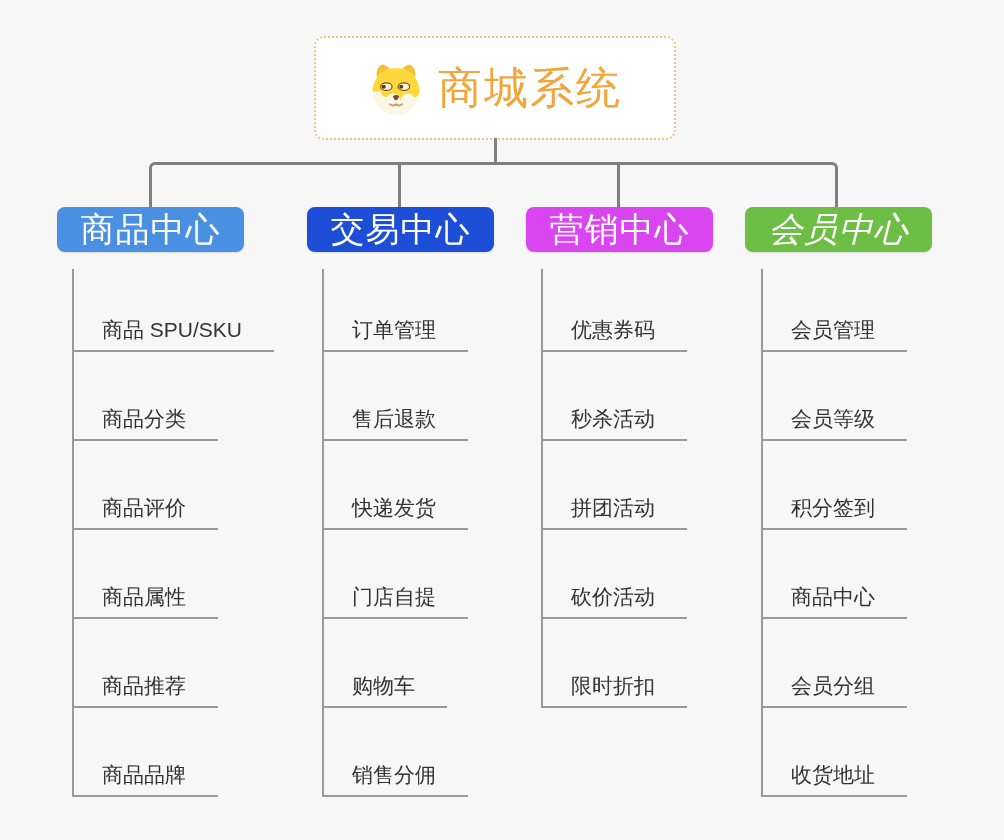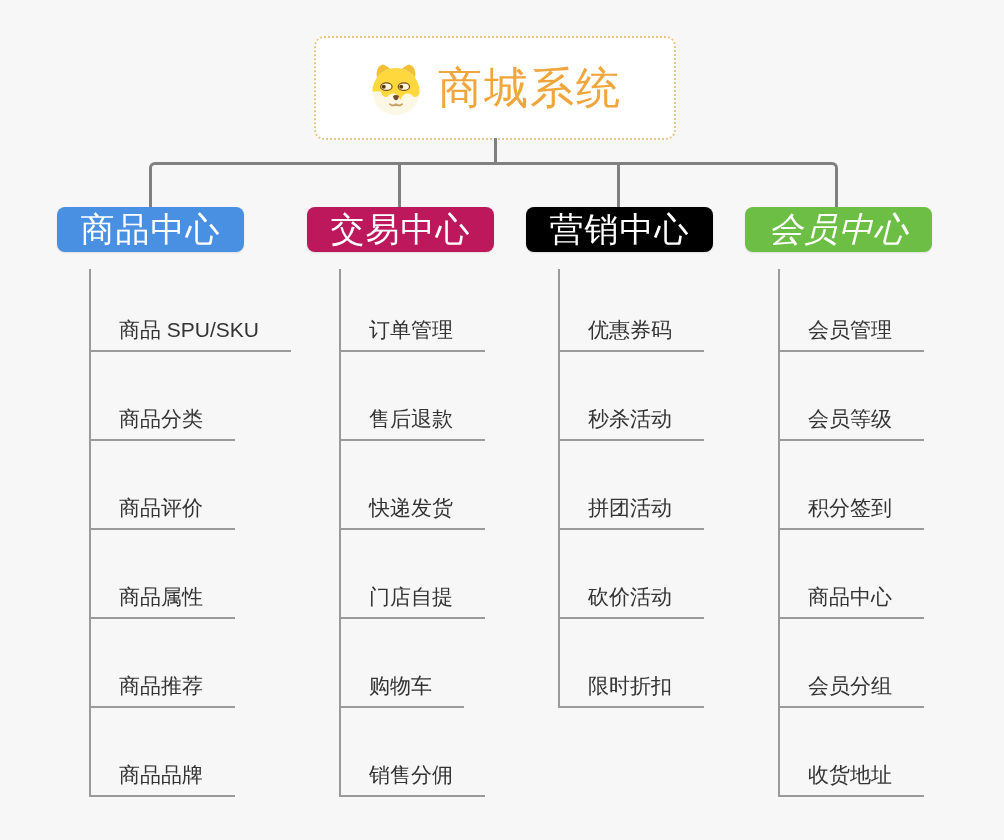--- a/index.html
+++ b/index.html
@@ -52,21 +52,20 @@
   }
   .branch-1{left:57px;}
   .branch-2{left:307px;}
   .branch-3{left:526px;}
   .branch-4{left:745px;}
 
   
   .column{
     position:absolute;top:269px;
     border-left:2px solid #9a9a9a;
-    margin-left:17px;
   }
   .col-1{left:72px;}
   .col-2{left:322px;}
   .col-3{left:541px;}
   .col-4{left:761px;}
   .leaf{
     height:89px;
     display:flex;align-items:flex-end;
     width:max-content;
     box-sizing:border-box;
@@ -103,22 +102,22 @@
     </svg>
     <span class="root-title" style="color: rgb(240, 166, 60);">商城系统</span>
   </div>
 
   <div class="stem"></div>
   <div class="bus-frame"></div>
   <div class="stub stub-2"></div>
   <div class="stub stub-3"></div>
 
   <div class="branch branch-1" style="background-color: rgb(74, 144, 226);">商品中心</div>
-  <div class="branch branch-2" style="background-color: #be185d;">交易中心</div>
-  <div class="branch branch-3" style="background-color: #000000;">营销中心</div>
+  <div class="branch branch-2" style="background-color: #1d4ed8;">交易中心</div>
+  <div class="branch branch-3" style="background-color: #d946ef;">营销中心</div>
   <div class="branch branch-4" style="background-color: rgb(108, 190, 69); font-style: italic;">会员中心</div>
 
   <div class="column col-1">
     <div class="leaf">商品 SPU/SKU</div>
     <div class="leaf">商品分类</div>
     <div class="leaf">商品评价</div>
     <div class="leaf">商品属性</div>
     <div class="leaf">商品推荐</div>
     <div class="leaf">商品品牌</div>
   </div>

